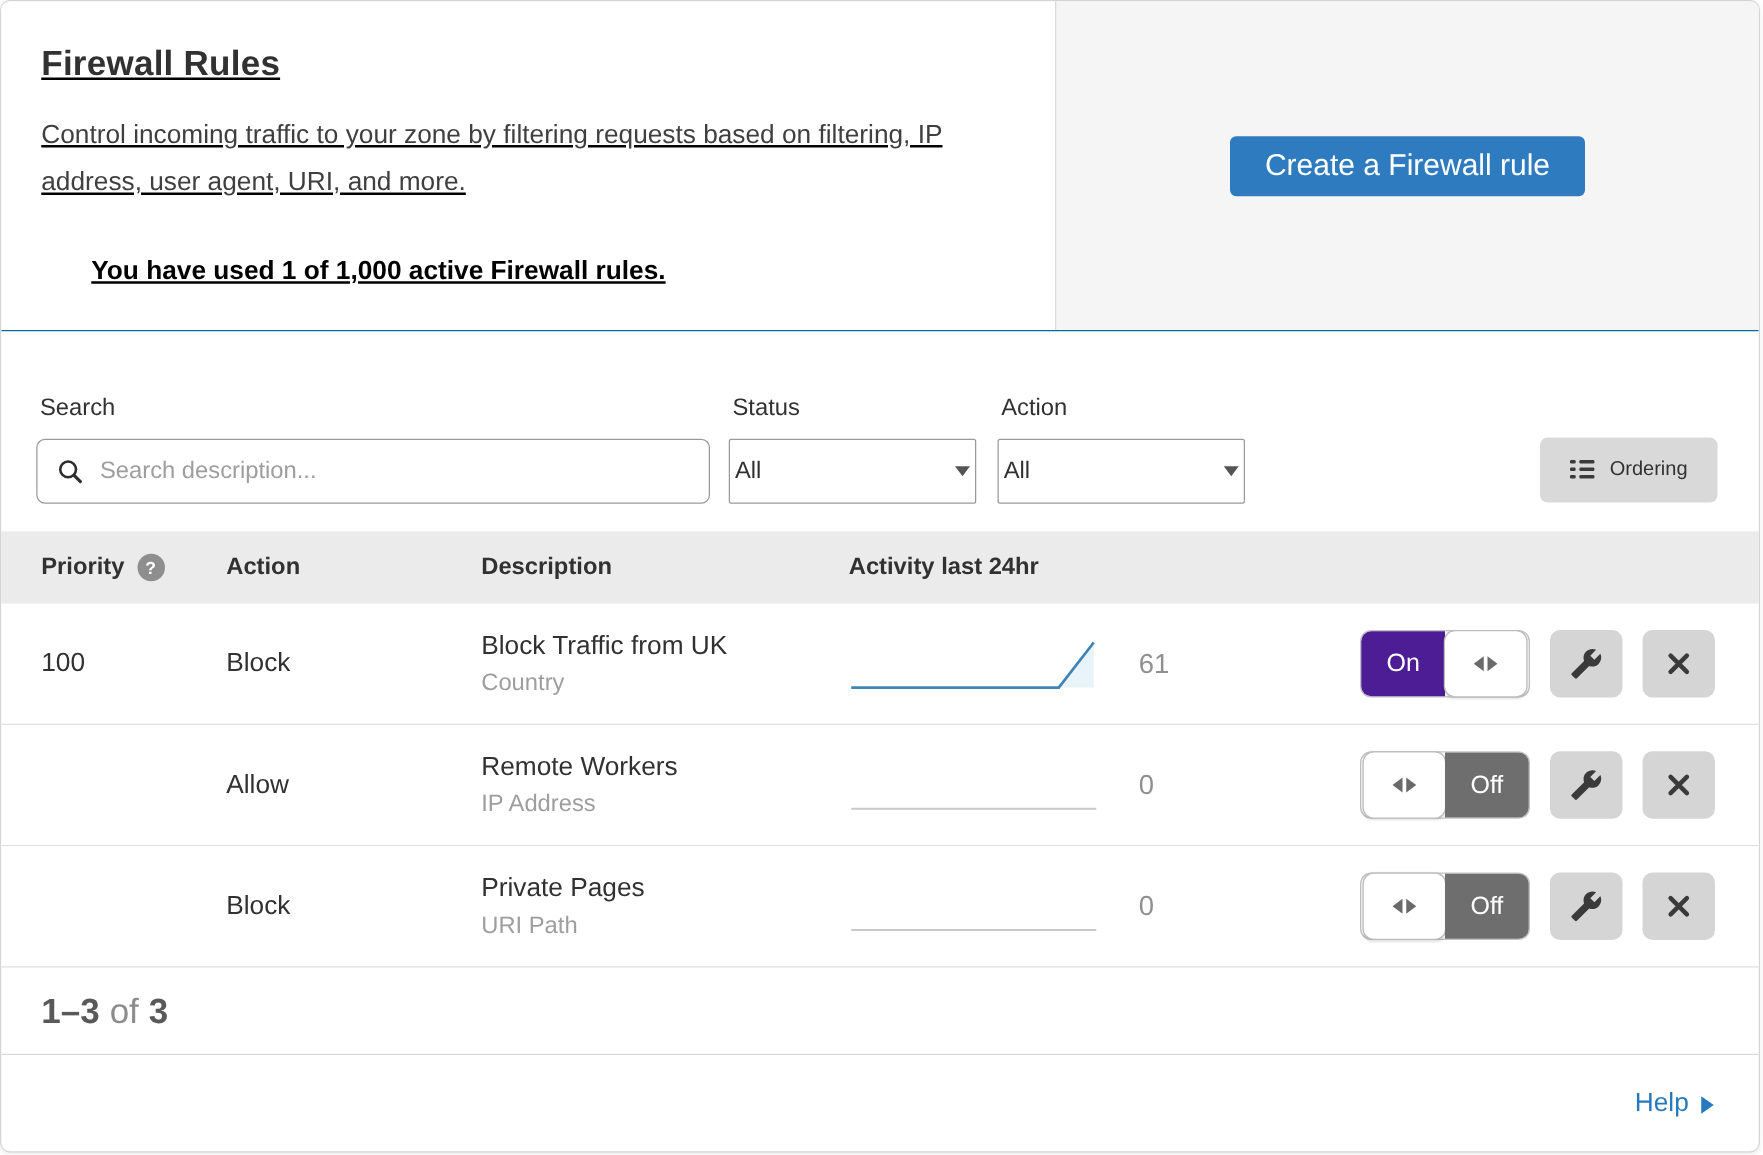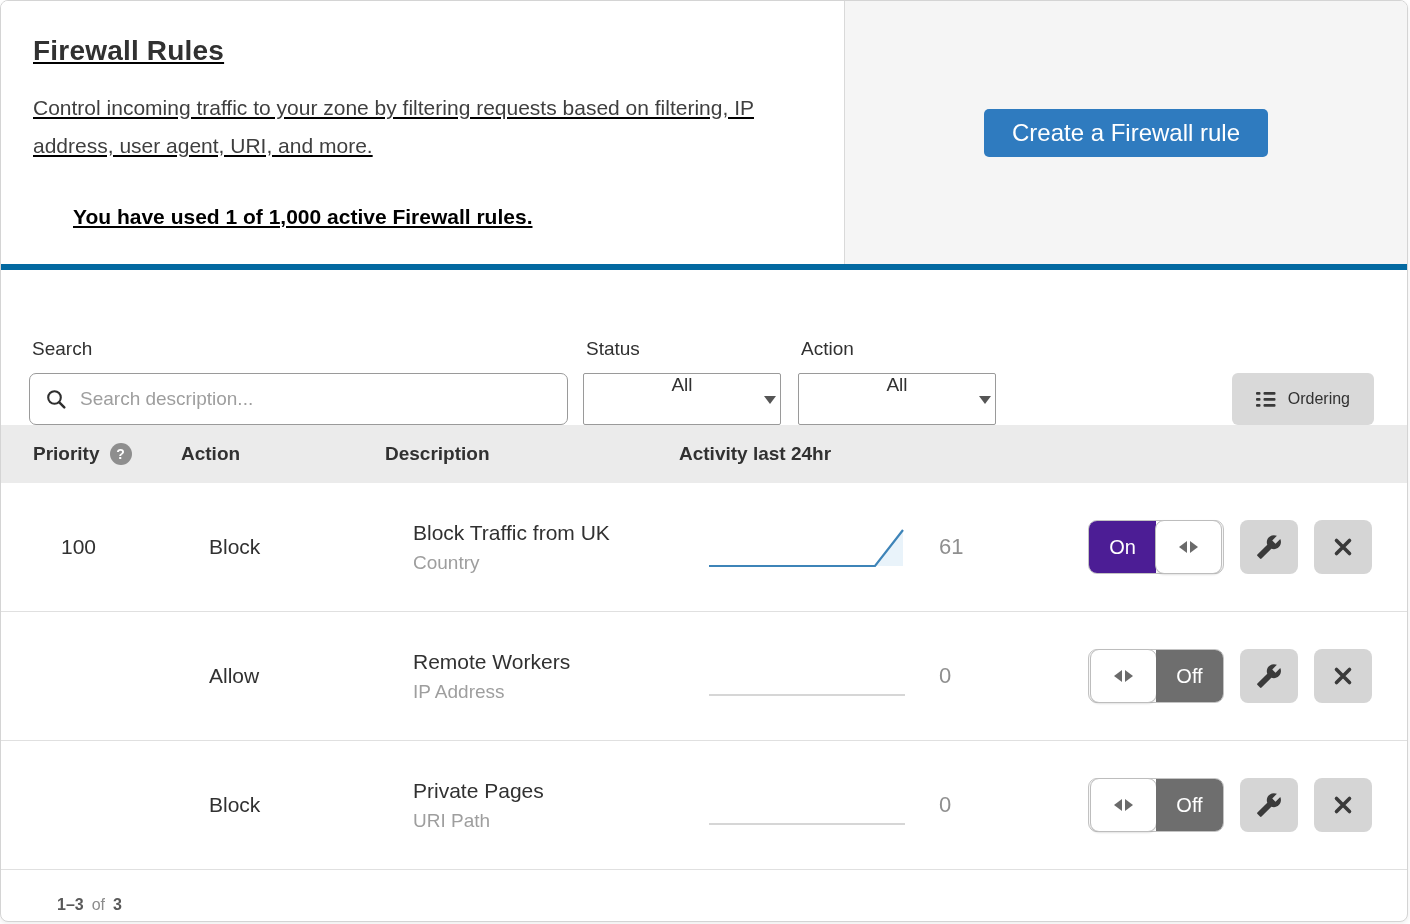--- a/index.html
+++ b/index.html
@@ -14,49 +14,49 @@
   .hero { height:263px; display:flex; flex:none; }
   .hero-left { width:843px; flex:none; padding:34px 40px 0 32px; background:#fff;text-decoration:underline; }
   .hero-title { font-size:28px; font-weight:bold; color:#313131; letter-spacing:.2px; }
   .hero-desc { margin-top:22px; font-size:21px; line-height:38px; color:#3f3f3f; max-width:770px; }
   .hero-note { margin-top:40px; font-size:21px; font-weight:bold; color:#000000;margin-left:40px; }
   .hero-right { flex:1; background:#f5f5f5; border-left:1px solid #d9d9d9;
     display:flex; align-items:center; justify-content:center; }
   .create-btn { background:#2f7bbf; color:#fff; font-size:24px; border:none; border-radius:5px;
     padding:0 28px; height:48px; cursor:pointer; font-family:inherit; }
   
-  .filters { height:161px; flex:none; border-top:6px solid #0369a1; background:#fff;
-    display:flex; align-items:flex-end; padding:28px 33px 0 28px; }
+  .filters { height:161px; flex:none; border-top:1px solid #0369a1; background:#fff;
+    display:flex; align-items:center; padding:28px 33px 0 28px; }
   .fgroup { display:flex; flex-direction:column; }
   .flabel { font-size:19px; color:#313131; margin-bottom:13px; padding-left:3px; }
   .search-wrap { position:relative; width:539px; height:52px; }
   .search-wrap svg { position:absolute; left:16px; top:15px; }
   .search-input { width:100%; height:100%; border:1.5px solid #9a9a9a; border-radius:7px;
     font-size:19px; color:#313131; padding:0 14px 0 50px; font-family:inherit; outline:none; }
   .search-input::placeholder { color:#9e9e9e; }
   .gap1 { width:15px; flex:none; } .gap2 { width:17px; flex:none; }
   .select-box { width:198px; height:52px; border:1.5px solid #9a9a9a; border-radius:2px;
-    display:flex; align-items:center; padding:0 4px; cursor:pointer; background:#fff;flex-direction:column; }
+    display:flex; align-items:center; padding:0 4px; cursor:pointer; background:#fff; }
   .select-value { font-size:19px; color:#313131; }
   .caret { margin-left:auto; width:0; height:0;
     border-left:6px solid transparent; border-right:6px solid transparent; border-top:8px solid #555; }
   .ordering-btn { margin-left:auto; margin-top:33px; height:52px; background:#d9d9d9; border:none;
     border-radius:6px; display:flex; align-items:center; padding:0 24px; gap:12px;
     font-size:16px; color:#313131; cursor:pointer; font-family:inherit; }
   
   .thead { height:58px; flex:none; background:#ebebeb; display:flex; align-items:center;
     font-size:19px; font-weight:bold; color:#313131; }
   .col-priority { width:180px; flex:none; padding-left:32px; display:flex; align-items:center; gap:10px; }
   .col-action  { width:204px; flex:none; }
   .col-desc    { width:294px; flex:none; }
   .col-activity{ flex:1; display:flex; align-items:center; }
   .help-circle { width:22px; height:22px; border-radius:50%; background:#8e8e8e; color:#fff;
     font-size:14px; font-weight:bold; display:flex; align-items:center; justify-content:center; cursor:pointer; }
-  .row { height:129px; flex:none; border-bottom:1px solid #e0e0e0; display:flex; align-items:center;
-    font-size:21px; color:#313131; background:#fff;padding-left:28px; }
+  .row { height:97px; flex:none; border-bottom:1px solid #e0e0e0; display:flex; align-items:center;
+    font-size:21px; color:#313131; background:#fff; }
   .desc-title { font-size:21px; color:#313131; }
   .desc-sub { font-size:19px; color:#9e9e9e; margin-top:7px; }
   .spark { width:200px; height:46px; flex:none; }
   .count { font-size:22px; color:#8f8f8f; margin-left:32px; width:60px; }
   .controls { margin-left:auto; display:flex; align-items:center; gap:16px; padding-right:35px; }
   
   .toggle { width:136px; height:54px; border-radius:9px; display:flex; cursor:pointer;
     border:1px solid #c3c3c3; background:#fff; overflow:visible; }
   .toggle-label { width:50%; display:flex; align-items:center; justify-content:center;
     color:#fff; font-size:20px; border-radius:8px 0 0 8px; }
@@ -67,21 +67,21 @@
     margin:-1px; display:flex; align-items:center; justify-content:center; gap:3px;
     box-shadow:0 1px 2px rgba(0,0,0,.12); }
   .arr-l { width:0; height:0; border-top:6px solid transparent; border-bottom:6px solid transparent;
     border-right:8px solid #6a6a6a; }
   .arr-r { width:0; height:0; border-top:6px solid transparent; border-bottom:6px solid transparent;
     border-left:8px solid #6a6a6a; }
   .icon-btn { width:58px; height:54px; background:#d5d5d5; border:none; border-radius:8px;
     display:flex; align-items:center; justify-content:center; cursor:pointer; }
   
   .pagination { height:70px; flex:none; border-bottom:1px solid #d9d9d9; display:flex;
-    align-items:center; padding-left:32px; font-size:16px;margin-left:24px; }
+    align-items:center; padding-left:32px; font-size:28px; }
   .pg-range,.pg-total { font-weight:bold; color:#595959; }
   .pg-of { color:#8c8c8c; margin:0 8px; }
   .helpbar { flex:1; display:flex; align-items:center; justify-content:flex-end; padding-right:36px; }
   .help-link { display:flex; align-items:center; gap:10px; color:#2779bd; font-size:21px;
     cursor:pointer; text-decoration:none; }
   .help-arrow { width:0; height:0; border-top:7px solid transparent; border-bottom:7px solid transparent;
     border-left:10px solid #2779bd; margin-top:2px; }
 </style>
 </head>
 <body>

